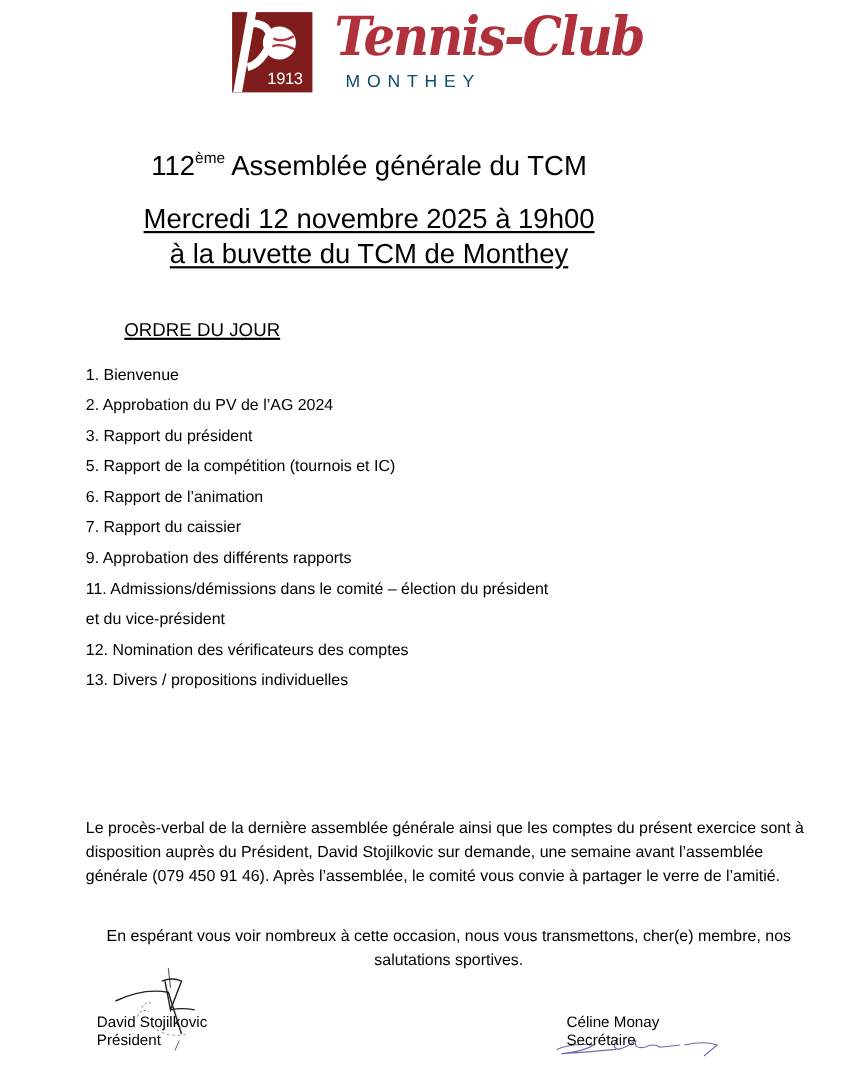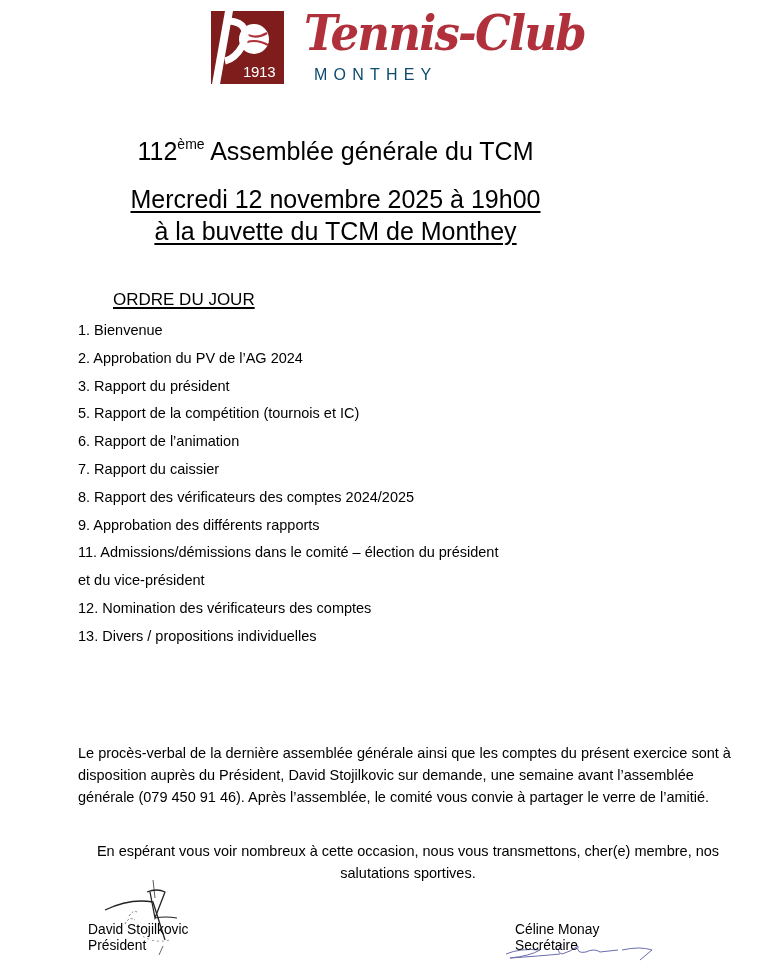--- a/index.html
+++ b/index.html
@@ -96,21 +96,21 @@
       font-size: 17px;
       font-weight: normal;
       text-decoration: underline;
       text-underline-offset: 2px;
       text-decoration-thickness: 2px;
       margin-left: 36px;
     }
     .agenda {
       position: absolute;
       left: 78px;
-      top: 320px;
+      top: 331px;
       margin: 0;
       padding: 0;
       list-style: none;
       font-size: 14.5px;
     }
     .agenda li {
       height: 27.8px;
       line-height: 20px;
       white-space: nowrap;
     }
@@ -168,21 +168,20 @@
 </div>
 
 <div class="ordre">ORDRE DU JOUR</div>
 <ul class="agenda">
   <li>1. Bienvenue</li>
   <li>2. Approbation du PV de l’AG 2024</li>
   <li>3. Rapport du président</li>
   <li>5. Rapport de la compétition (tournois et IC)</li>
   <li>6. Rapport de l’animation</li>
   <li>7. Rapport du caissier</li>
-  <li>8. Rapport des vérificateurs des comptes 2024/2025</li>
   <li>9. Approbation des différents rapports</li>
   <li>11. Admissions/démissions dans le comité – élection du président</li>
   <li>et du vice-président</li>
   <li>12. Nomination des vérificateurs des comptes</li>
   <li>13. Divers / propositions individuelles</li>
 </ul>
 
 <p class="para p1">Le procès-verbal de la dernière assemblée générale ainsi que les comptes du présent exercice sont à disposition auprès du Président, David Stojilkovic sur demande, une semaine avant l’assemblée générale (079 450 91 46). Après l’assemblée, le comité vous convie à partager le verre de l’amitié.</p>
 <p class="para p2">En espérant vous voir nombreux à cette occasion, nous vous transmettons, cher(e) membre, nos salutations sportives.</p>
 

